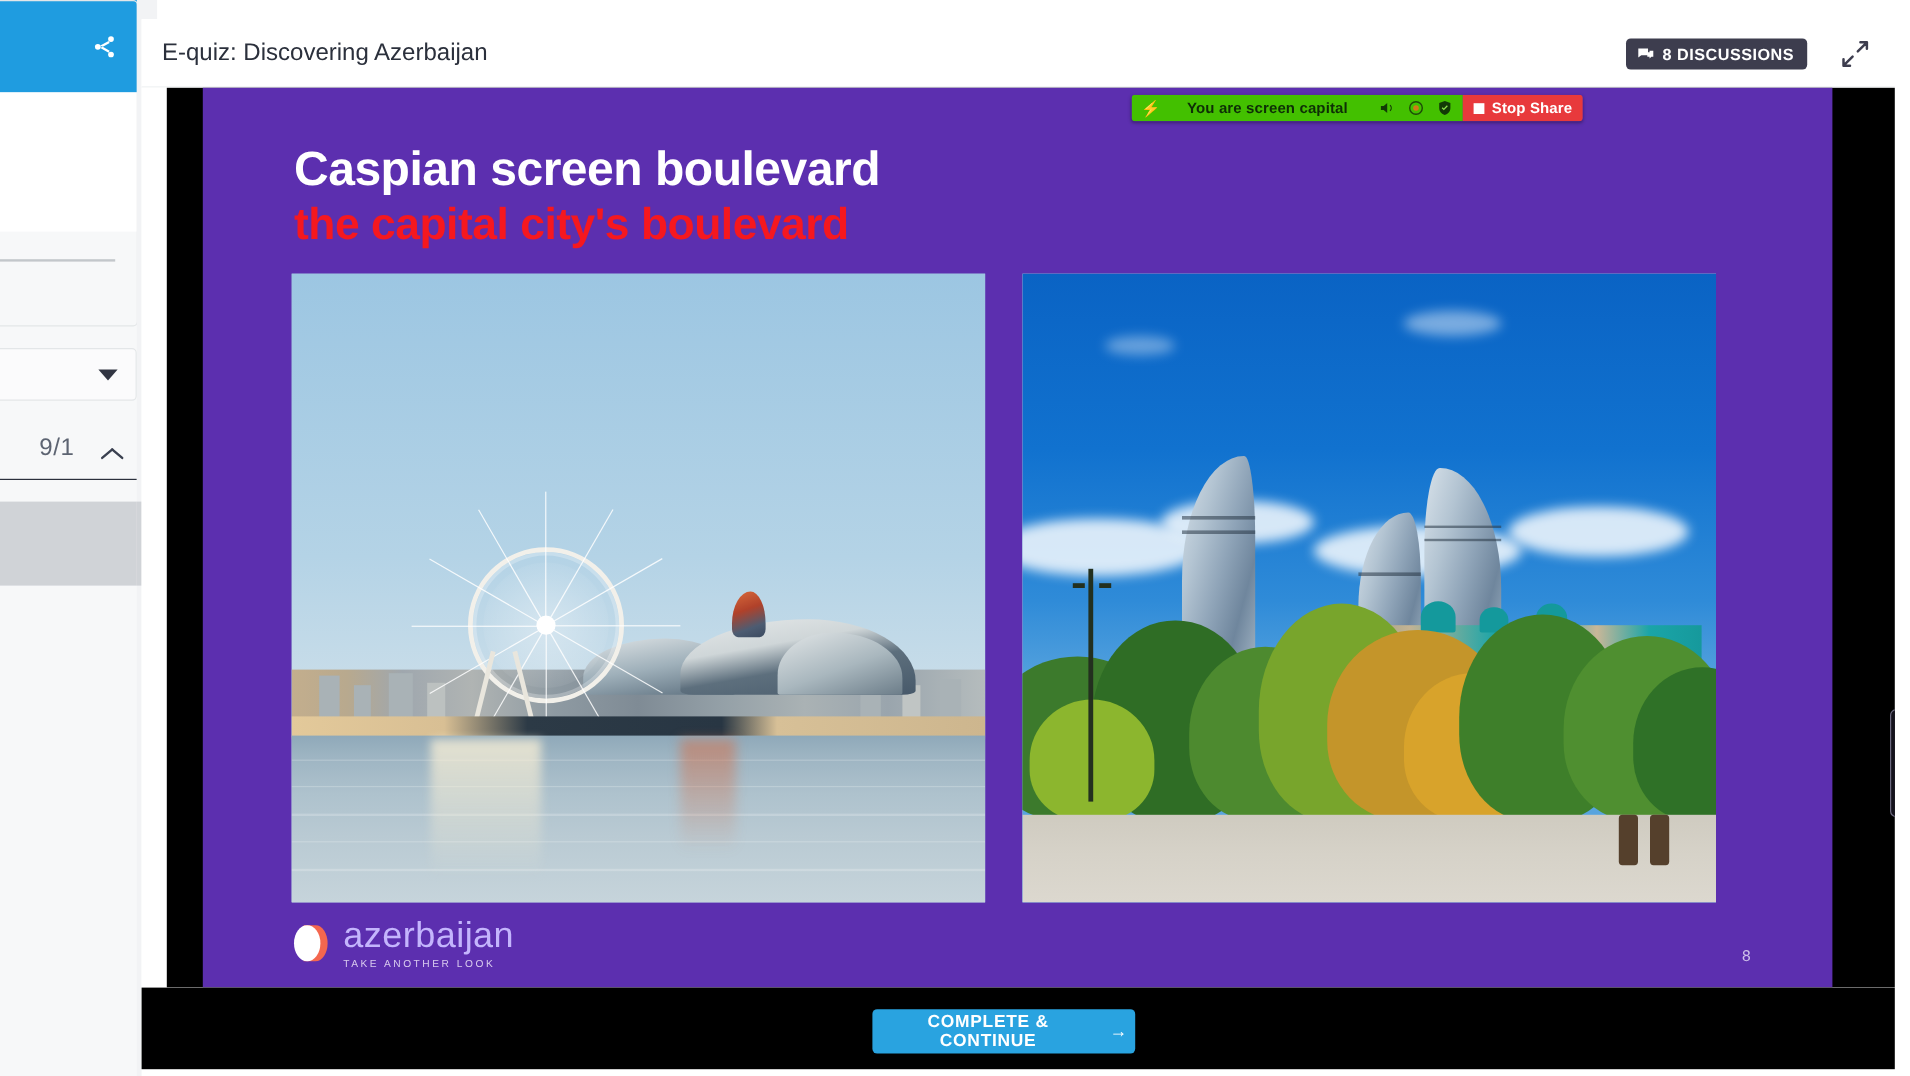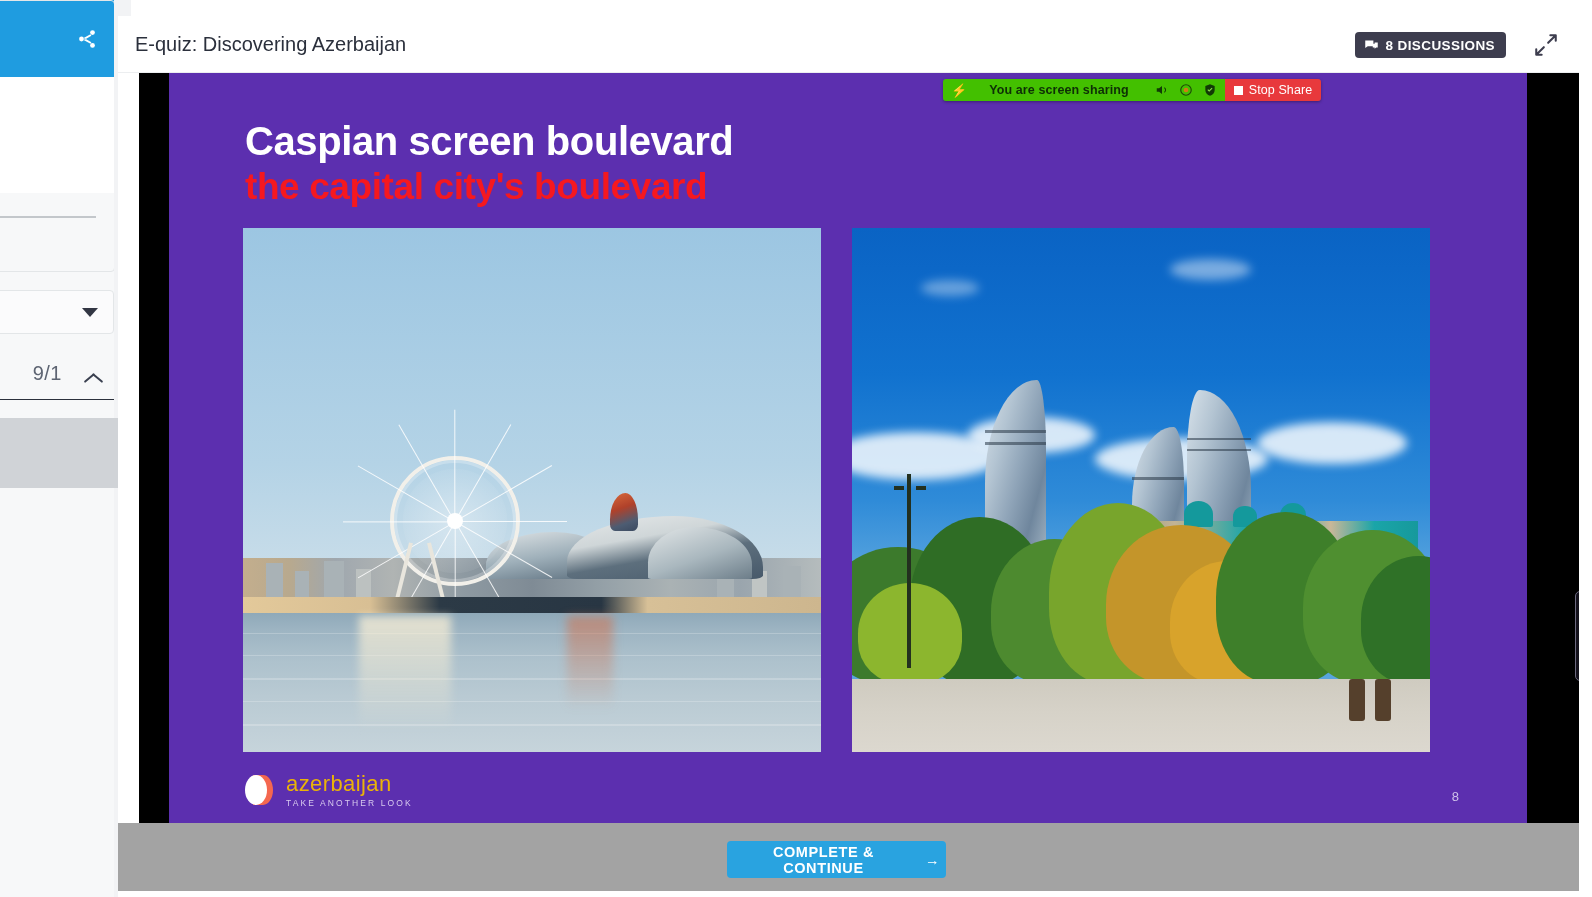--- a/index.html
+++ b/index.html
@@ -199,48 +199,48 @@
   
   .logo{
     position:absolute;left:74px;bottom:16px;display:flex;align-items:center;
   }
   .logo-mark{position:relative;width:30px;height:30px;margin-right:13px;}
   .logo-mark .m-right{position:absolute;left:10px;top:0;width:20px;height:30px;
     background:#f4674f;border-radius:0 50% 50% 0/0 50% 50% 0;}
   .logo-mark .m-left{position:absolute;left:2px;top:0;width:22px;height:30px;
     background:#ffffff;border-radius:50%;}
   .logo-text{line-height:1;}
-  .logo-name{font-size:22px;color:#eab308;letter-spacing:.4px;}
+  .logo-name{font-size:30px;color:#c4b5fd;letter-spacing:.4px;}
   .logo-tag{font-size:8.5px;color:#d9cbef;letter-spacing:2.1px;margin-top:4px;}
   .page-num{position:absolute;right:68px;bottom:19px;font-size:13px;color:#cfc2ea;}
 
   
   .sharebar{
     position:absolute;left:825px;top:6px;height:22px;display:flex;align-items:stretch;
     border-radius:3px;overflow:hidden;
     box-shadow:0 1px 3px rgba(0,0,0,.35);
   }
   .sb-green{background:#43c000;display:flex;align-items:center;padding:0 8px;}
   .sb-bolt{color:#0f4d00;font-size:13px;font-weight:bold;margin-right:22px;}
   .sb-text{color:#0e2f06;font-size:12.5px;font-weight:bold;letter-spacing:.1px;}
   .sb-icons{display:flex;align-items:center;gap:10px;margin-left:26px;}
   .sb-ic{width:14px;height:14px;display:flex;align-items:center;justify-content:center;}
   .sb-red{background:#e8393c;display:flex;align-items:center;padding:0 9px;gap:6px;}
   .sb-stopsq{width:9px;height:9px;background:#ffffff;}
-  .sb-stoptext{color:#ffffff;font-size:12.5px;font-weight:normal;letter-spacing:.1px;}
+  .sb-stoptext{color:#ffffff;font-size:12.5px;font-weight:bold;letter-spacing:.1px;}
 
   
   .thumb{
     position:absolute;left:1457px;top:518px;width:64px;height:88px;
     background:#14121c;border:1.5px solid #6d6a80;border-radius:5px;overflow:hidden;
   }
 
   
   .bottombar{
-    position:absolute;left:0;top:807px;width:1461px;height:68px;background:#a3a3a3;
+    position:absolute;left:0;top:807px;width:1461px;height:68px;background:#000000;
   }
   .cta{
     position:absolute;left:609px;top:18px;width:219px;height:37px;
     background:#29a3e0;border-radius:4px;color:#ffffff;border:0;
     display:flex;align-items:center;justify-content:center;gap:11px;
     font-size:14.5px;font-weight:bold;letter-spacing:.6px;cursor:pointer;
     font-family:"Liberation Sans", sans-serif;
   }
 </style>
 </head>
@@ -416,21 +416,21 @@
             <div class="logo-name">azerbaijan</div>
             <div class="logo-tag">TAKE ANOTHER LOOK</div>
           </div>
         </div>
         <div class="page-num">8</div>
       </div>
 
       <div class="sharebar">
         <div class="sb-green">
           <span class="sb-bolt">⚡</span>
-          <span class="sb-text">You are screen sharing</span>
+          <span class="sb-text">You are screen capital</span>
           <span class="sb-icons">
             <span class="sb-ic">
               <svg viewBox="0 0 24 24" width="14" height="14" fill="#123a06">
                 <path d="M3 9v6h4l5 4V5L7 9H3z"></path>
                   <path d="M15.5 8.5a5 5 0 010 7l1.2 1.2a6.7 6.7 0 000-9.4z"></path>
               </svg>
             </span>
             <span class="sb-ic">
               <svg viewBox="0 0 24 24" width="14" height="14">
                 <circle cx="12" cy="12" r="9" fill="none" stroke="#1d4a08" stroke-width="2"></circle>

